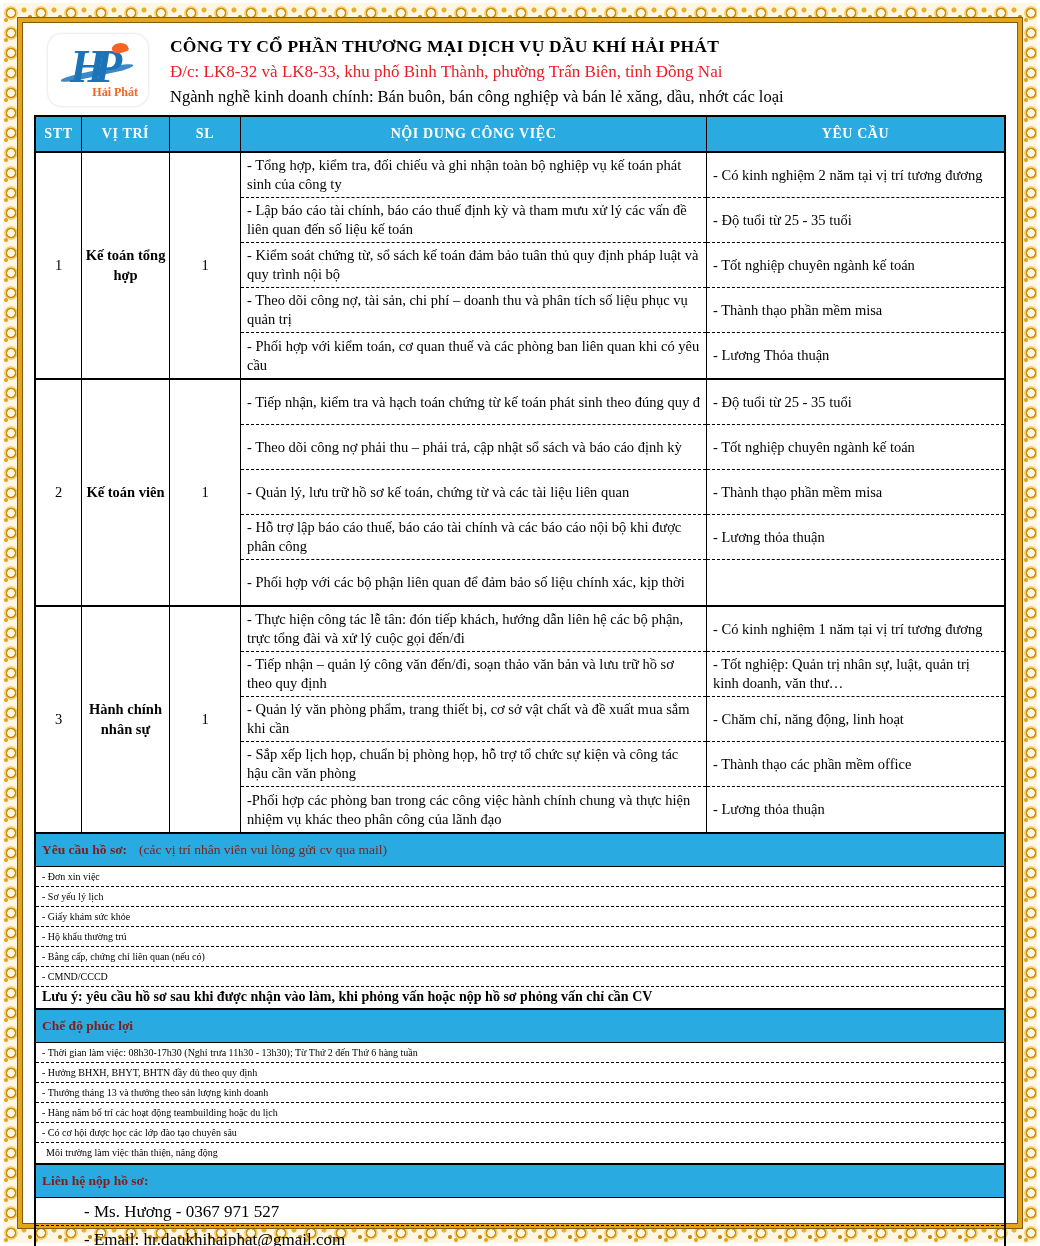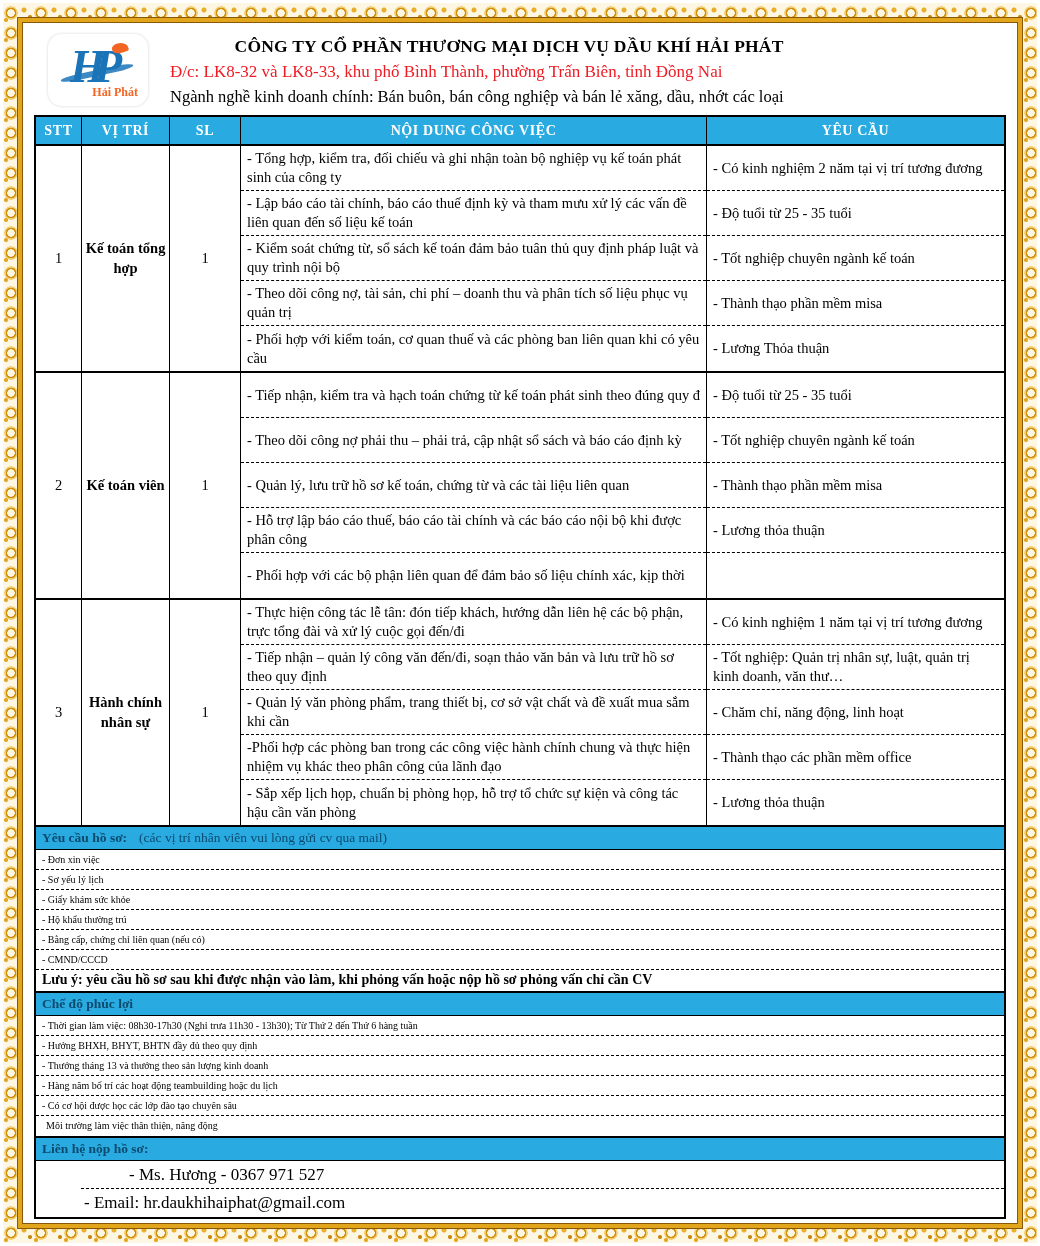--- a/index.html
+++ b/index.html
@@ -33,53 +33,53 @@
         font-size:46px;line-height:66px;color:#1b74b8;position:absolute;top:0;}
   .lg-h{left:22px;}
   .lg-p{left:46px;color:#1b74b8;}
   .lg-p::before{content:"";position:absolute;right:-6px;top:9px;width:16px;height:10px;
         background:#f26522;border-radius:60% 100% 20% 80%;transform:rotate(-18deg);}
   .lg-swoosh{position:absolute;left:12px;top:36px;width:74px;height:6px;background:#1b74b8;
         border-radius:50%/100%;transform:rotate(-12deg);opacity:.85;}
   .lg-sub{position:absolute;right:10px;bottom:6px;font-size:12px;
         color:#f26522;font-weight:bold;}
   .titles{margin-left:22px;padding-top:2px;}
-  .t-company{font-weight:bold;font-size:17.5px;letter-spacing:.2px;text-align:right;}
+  .t-company{font-weight:bold;font-size:17.5px;letter-spacing:.2px;}
   .t-address{color:var(--red);font-size:17px;margin-top:5px;}
   .t-business{font-size:16.5px;margin-top:5px;}
   
   .bigbox{border:2.5px solid #000;margin:2px 0 0 0;}
   .grid5{display:grid;grid-template-columns:46px 88px 71px 466px auto;}
-  .thead{background:var(--accent);border-bottom:2.5px solid #000;height:29px;}
+  .thead{background:var(--accent);border-bottom:2.5px solid #000;height:36px;}
   .th{color:#fff;font-weight:bold;font-size:14px;letter-spacing:.6px;
       display:flex;align-items:center;justify-content:center;}
   .th:not(:last-child){border-right:1px solid #000;}
   .jobrow + .jobrow{border-top:2.5px solid #000;}
   .cell{border-right:1px solid #000;}
   .cell:last-child{border-right:none;}
   .ccenter{display:flex;align-items:center;justify-content:center;text-align:center;
       font-size:14.5px;padding:2px;}
   .pos{font-weight:bold;line-height:1.35;}
   .subrow{height:45px;display:flex;align-items:center;padding:1px 6px;
       font-size:14.5px;line-height:19px;}
   .subrow:not(:last-child){border-bottom:1.5px dashed #000;}
   .nowrap{white-space:nowrap;overflow:hidden;}
   
-  .bar{background:var(--accent);color:#0c4a6e;font-size:13.5px;padding:2px 6px;
-      border-top:2.5px solid #000;border-bottom:1.5px solid #000;height:25px;
+  .bar{background:var(--accent);color:#7f1d1d;font-size:13.5px;padding:2px 6px;
+      border-top:2.5px solid #000;border-bottom:1.5px solid #000;height:35px;
       display:flex;align-items:center;}
   .bar .b-bold{font-weight:bold;}
   .bar .b-note{font-weight:normal;margin-left:12px;}
   .lrow{font-size:10px;line-height:16px;padding:2px 6px;height:20px;}
   .doc-item{border-bottom:1.5px dashed #000;}
   .benefit-item:not(:last-child){border-bottom:1.5px dashed #000;}
   .benefit-item:last-child{padding-left:10px;}
   .note-row{font-weight:bold;font-size:14px;padding:2px 6px;height:21px;}
   .contact-item{font-size:17px;line-height:20px;padding:4px 6px 4px 48px;height:28px;}
-  .contact-item:not(:last-child){border-bottom:1.5px dashed #000;margin-left:45px;}
+  .contact-item:not(:last-child){border-bottom:1.5px dashed #000;}
 </style>
 </head>
 <body>
 
 <div class="page">
  <div class="ornament">
   <div class="goldband">
 
    <div class="hdr">
      <div class="logo">
@@ -146,22 +146,22 @@
      </div>
 
      <div class="grid5 jobrow">
        <div class="cell ccenter">3</div>
        <div class="cell ccenter pos">Hành chính nhân sự</div>
        <div class="cell ccenter">1</div>
        <div class="cell">
          <div class="subrow">- Thực hiện công tác lễ tân: đón tiếp khách, hướng dẫn liên hệ các bộ phận, trực tổng đài và xử lý cuộc gọi đến/đi</div>
          <div class="subrow">- Tiếp nhận – quản lý công văn đến/đi, soạn thảo văn bản và lưu trữ hồ sơ theo quy định</div>
          <div class="subrow">- Quản lý văn phòng phẩm, trang thiết bị, cơ sở vật chất và đề xuất mua sắm khi cần</div>
+         <div class="subrow">- Sắp xếp lịch họp, chuẩn bị phòng họp, hỗ trợ tổ chức sự kiện và công tác hậu cần văn phòng</div>
          <div class="subrow">-Phối hợp các phòng ban trong các công việc hành chính chung và thực hiện nhiệm vụ khác theo phân công của lãnh đạo</div>
-         <div class="subrow">- Sắp xếp lịch họp, chuẩn bị phòng họp, hỗ trợ tổ chức sự kiện và công tác hậu cần văn phòng</div>
        </div>
        <div class="cell">
          <div class="subrow">-  Có kinh nghiệm 1 năm tại vị trí tương đương</div>
          <div class="subrow">- Tốt nghiệp: Quản trị nhân sự, luật, quản trị kinh doanh, văn thư…</div>
          <div class="subrow">- Chăm chỉ, năng động, linh hoạt</div>
          <div class="subrow">- Thành thạo các phần mềm office</div>
          <div class="subrow">- Lương thỏa thuận</div>
        </div>
      </div>
 

